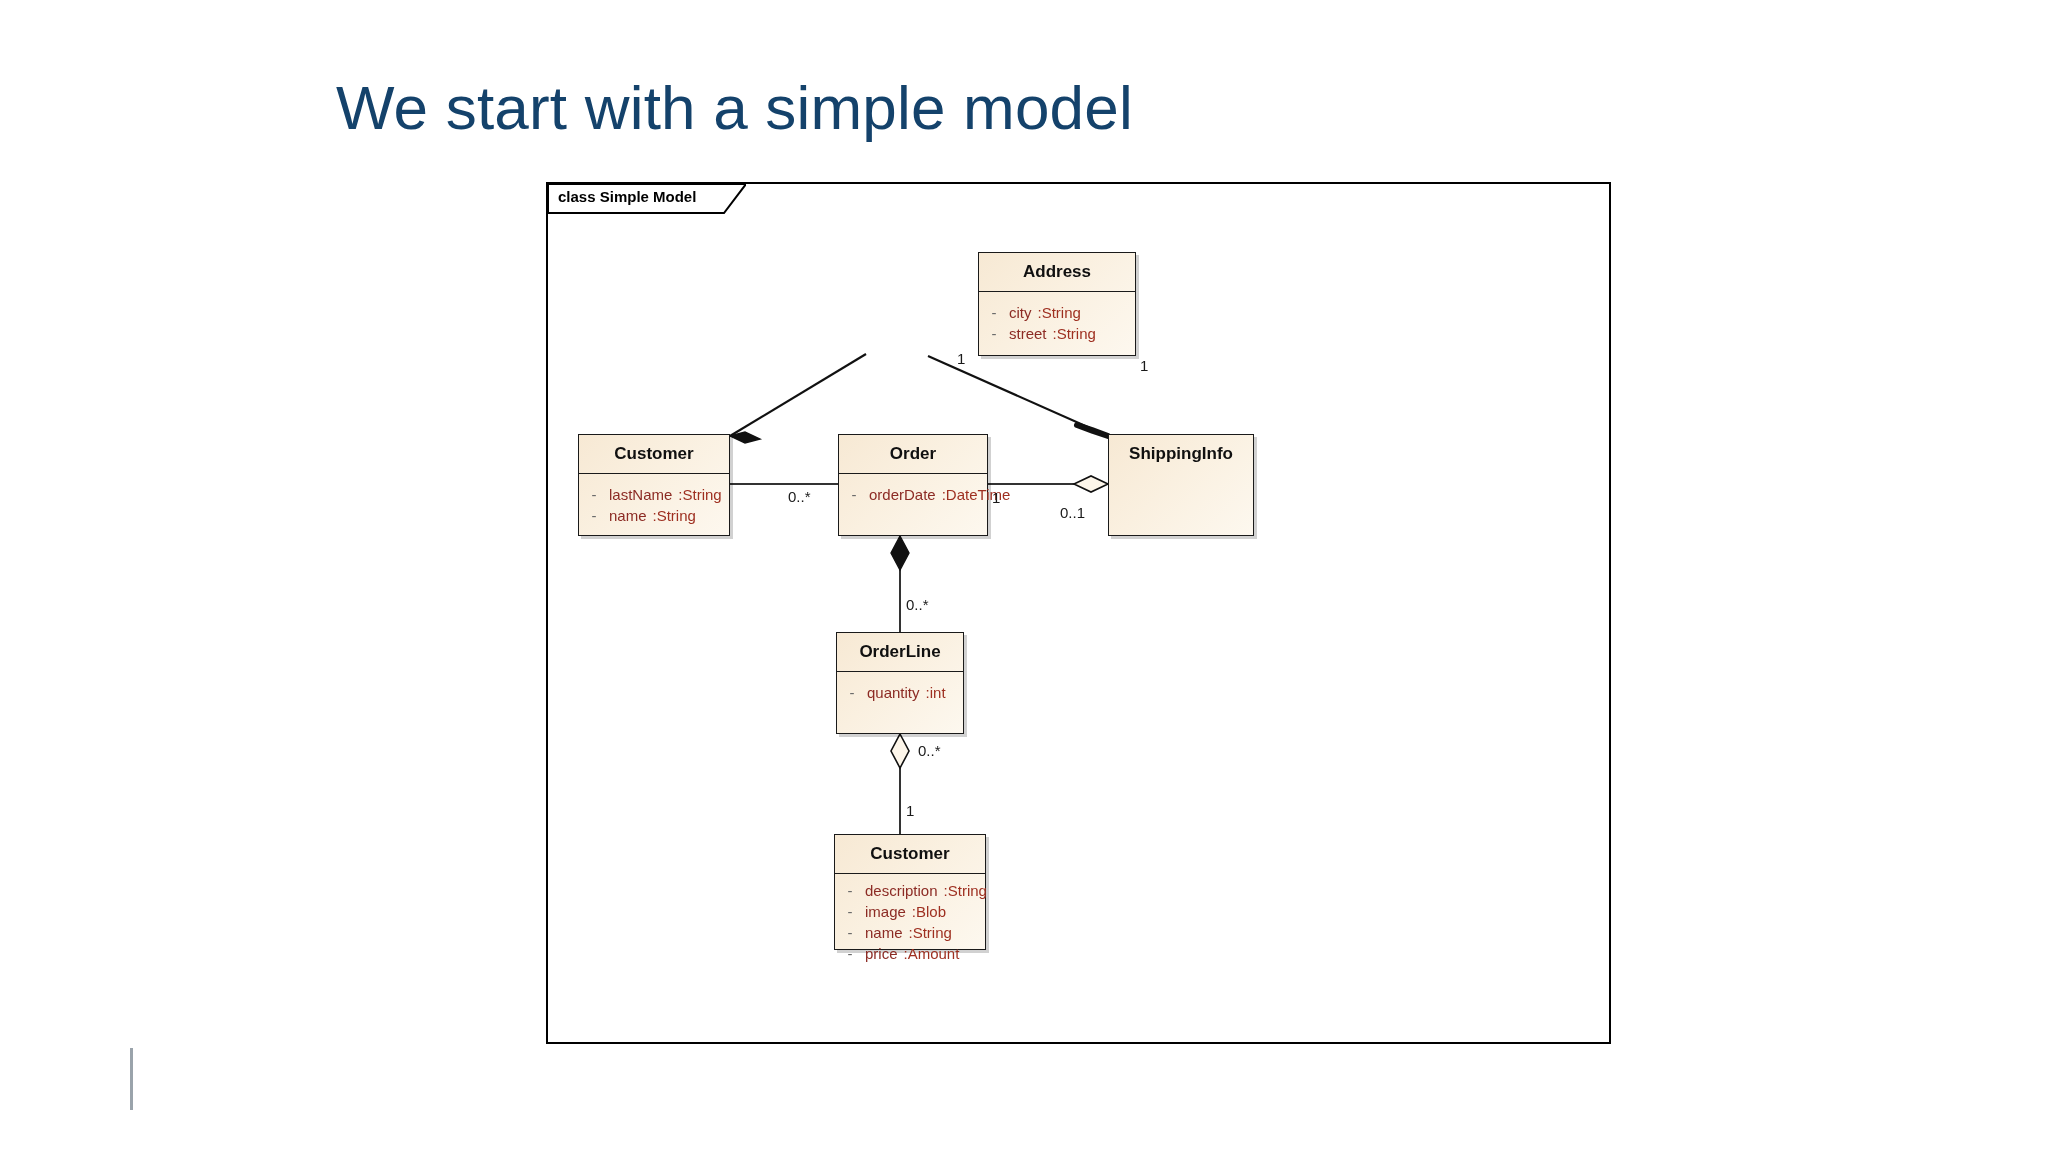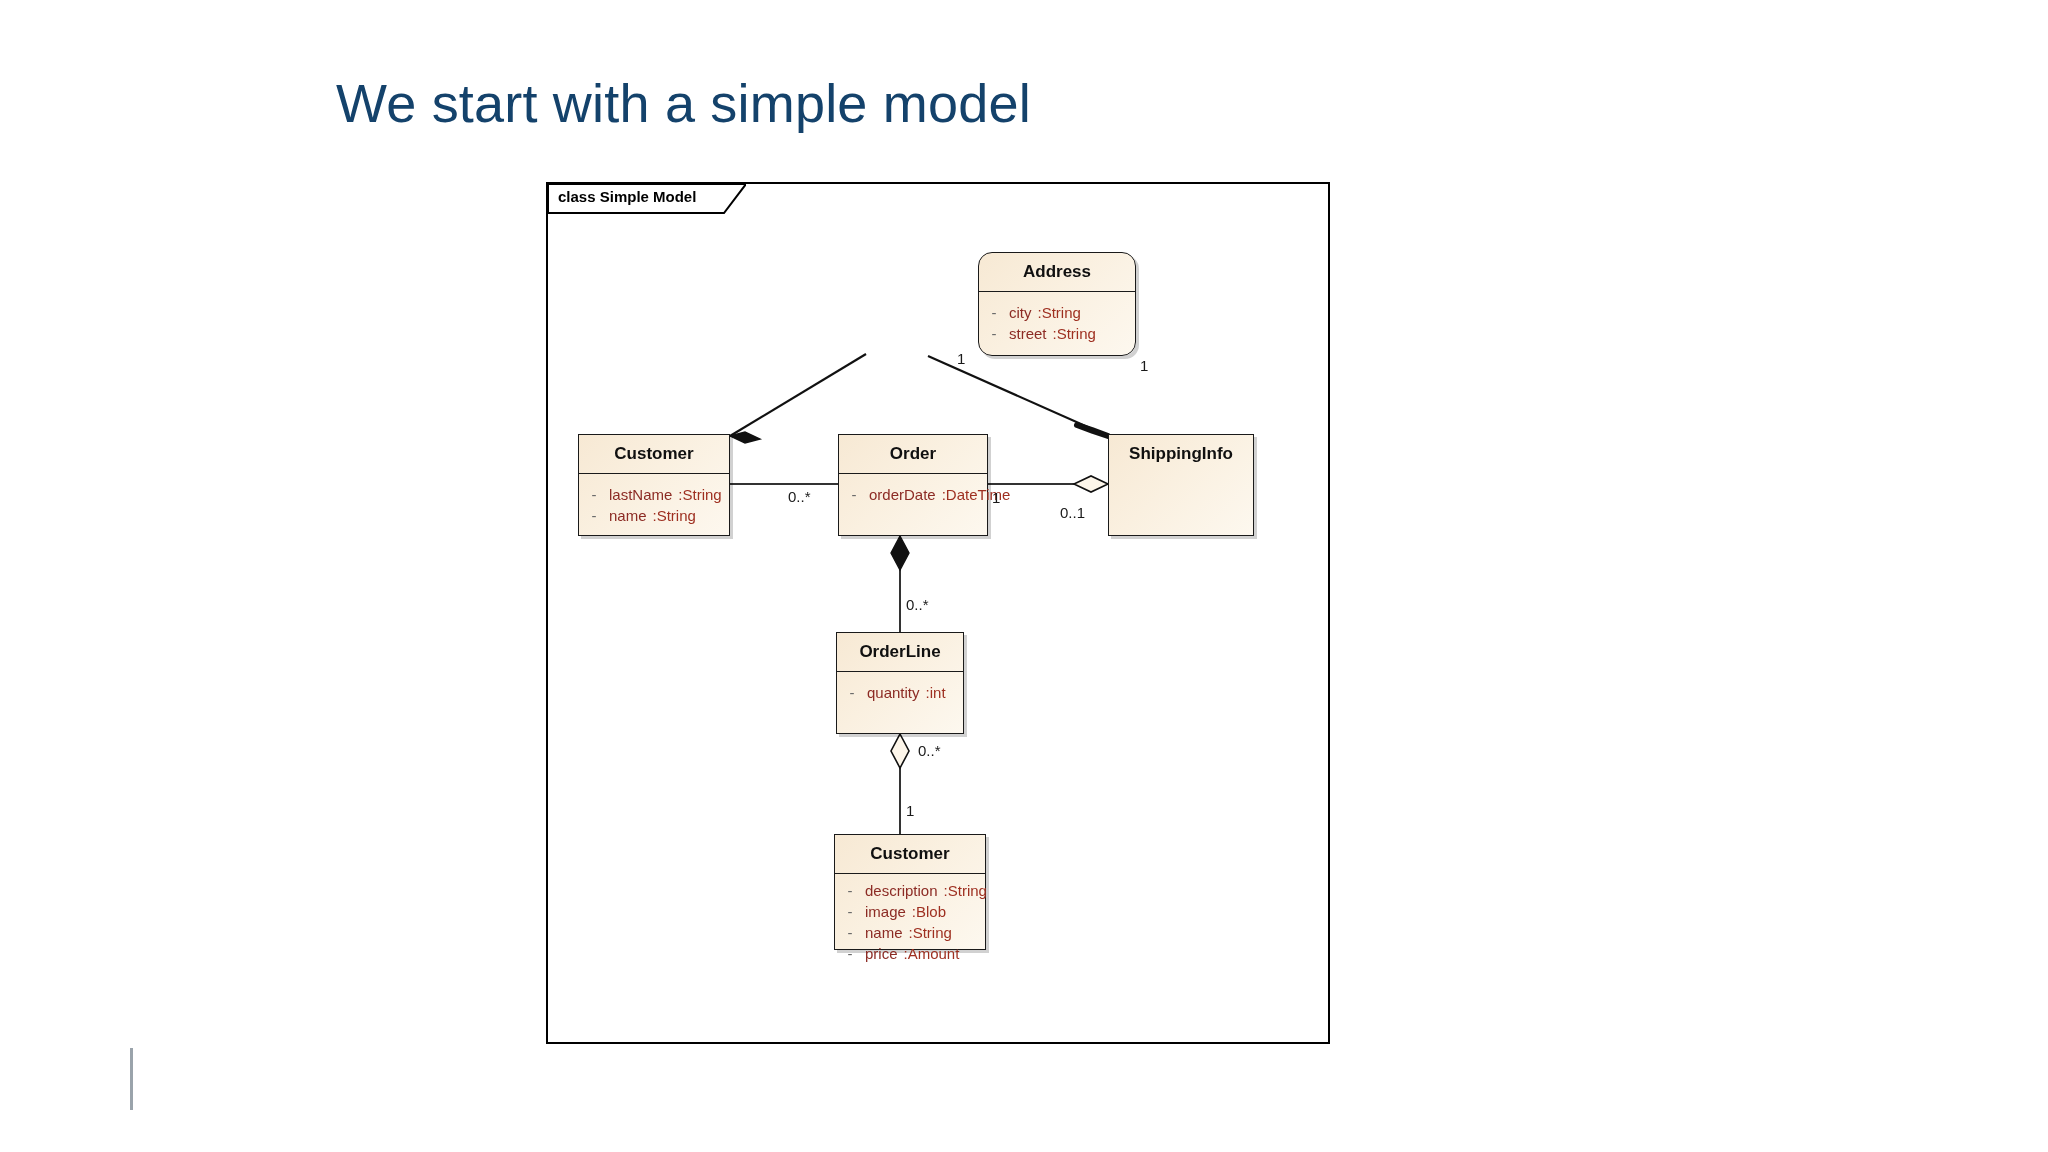--- a/index.html
+++ b/index.html
@@ -13,34 +13,34 @@
     position: relative;
     overflow: hidden;
     font-family: "Liberation Sans", sans-serif;
   }
 
   
   #slide-title {
     position: absolute;
     left: 336px;
     top: 72px;
-    font-size: 54px;
+    font-size: 62px;
     font-weight: 400;
     color: #14426b;
     letter-spacing: 0.2px;
     white-space: nowrap;
     font-family: "Liberation Sans", sans-serif;
   }
 
   
   #diagram-frame {
     position: absolute;
     left: 546px;
     top: 182px;
-    width: 784px;
+    width: 1065px;
     height: 862px;
     border: 2px solid #000000;
     box-sizing: border-box;
     background: #ffffff;
     padding-left: 28px;
   }
   #frame-tab {
     position: absolute;
     left: 0px;
     top: 0px;
@@ -180,21 +180,21 @@
     <line x1="440" y1="300" x2="560" y2="300" stroke="#333333" stroke-width="2"></line>
     <polygon points="560,300 543,292 526,300 543,308" fill="#fdf6ea" stroke="#111111" stroke-width="1.6"></polygon>
 
     <line x1="352" y1="352" x2="352" y2="448" stroke="#333333" stroke-width="2"></line>
     <polygon points="352,352 361,369 352,386 343,369" fill="#111111" stroke="#111111" stroke-width="1.4"></polygon>
 
     <line x1="352" y1="550" x2="352" y2="650" stroke="#333333" stroke-width="2"></line>
     <polygon points="352,550 361,567 352,584 343,567" fill="#fdf6ea" stroke="#111111" stroke-width="1.6"></polygon>
   </svg>
 
-  <div class="uml-class" style="left:430px; top:68px; width:158px; height:104px;border-radius:14px;">
+  <div class="uml-class" style="left:430px; top:68px; width:158px; height:104px;">
     <div class="uml-name">Address</div>
     <div class="uml-attrs">
       <div class="uml-attr">
         <span class="attr-vis">-</span>
         <span class="attr-name">city</span>
         <span class="attr-type">:String</span>
       </div>
       <div class="uml-attr">
         <span class="attr-vis">-</span>
         <span class="attr-name">street</span>

